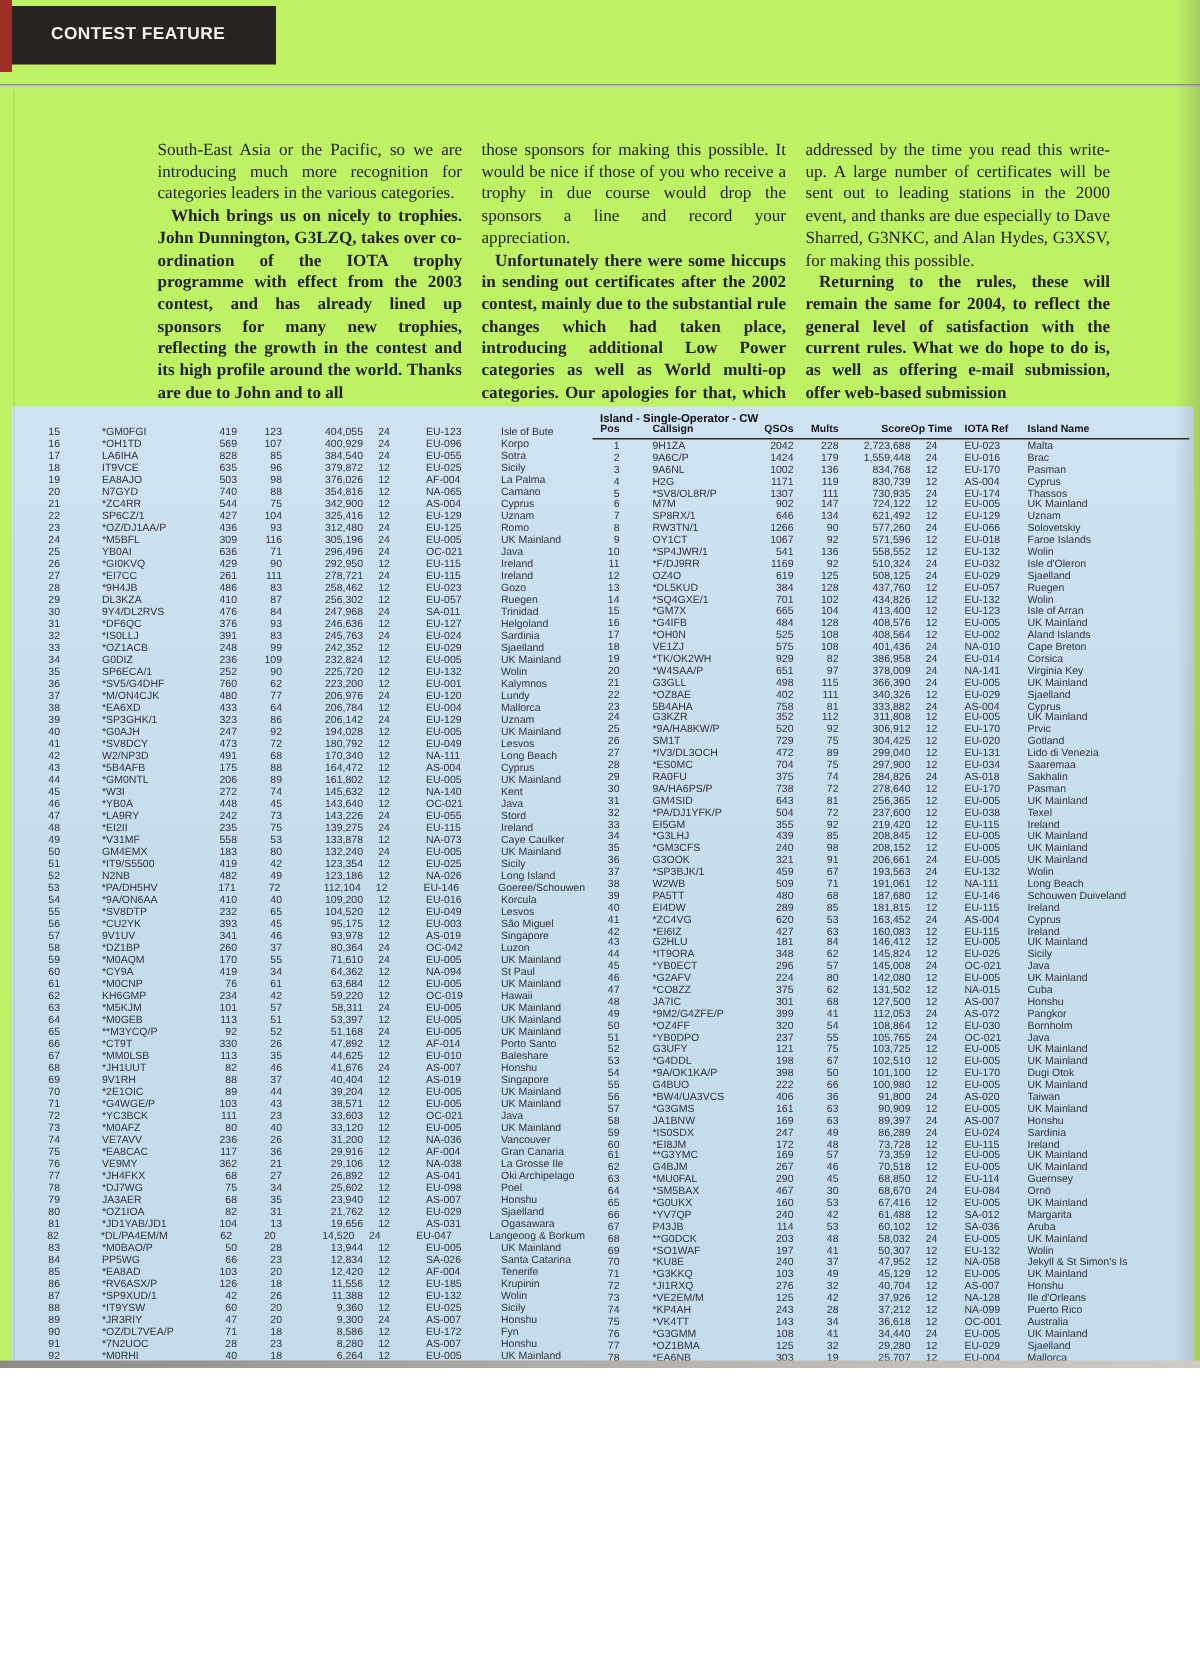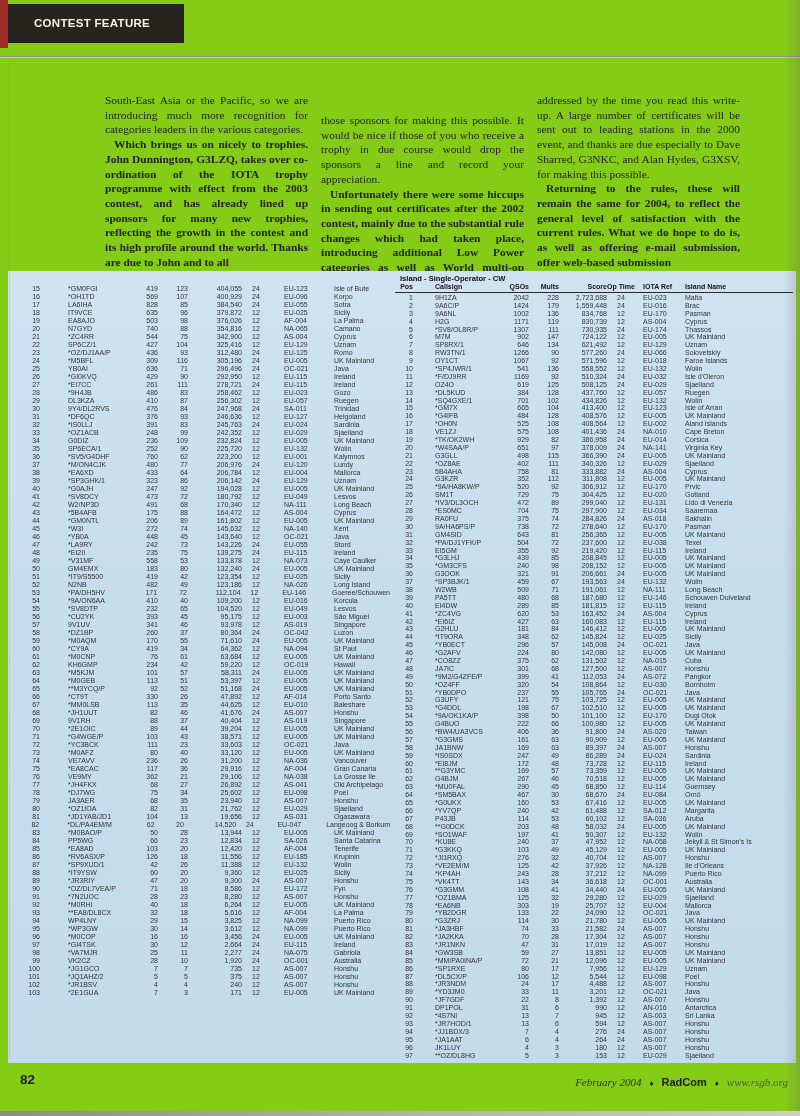--- a/index.html
+++ b/index.html
@@ -1,31 +1,31 @@
 <!DOCTYPE html>
 <html><head>
 <meta charset="utf-8">
 <style>
   html,body{margin:0;padding:0;background:#ffffff;}
-  .page{position:relative;width:800px;height:1116px;background:#84cc16;overflow:hidden;
+  .page{position:relative;width:800px;height:912px;background:#bef264;overflow:hidden;
         font-family:"Liberation Sans",sans-serif;}
   
   .red-tab{position:absolute;left:0;top:0;width:8px;height:48px;background:#9e2f26;}
   .black-bar{position:absolute;left:8px;top:4px;width:176px;height:39px;background:#27241f;
              color:#f4f2ee;font-weight:bold;font-size:11.5px;letter-spacing:.3px;
              line-height:39px;padding-left:26px;box-sizing:border-box;white-space:nowrap;}
   .top-rule{position:absolute;left:0;top:56px;width:800px;height:0;
             border-top:1.5px solid #8d8d8d;border-bottom:1px solid #c9c7c3;}
   
   .article{position:absolute;top:93px;left:0;width:800px;}
   .acol{position:absolute;top:0;width:203px;font-family:"Liberation Serif",serif;
         font-size:11.4px;line-height:14.7px;color:#23222a;text-align:justify;}
   .acol .p{margin:0;}
   .acol .p.indent{text-indent:9px;font-weight:bold;}
-  .col1{left:105px;} .col2{left:321px;margin-top:20px;} .col3{left:537px;}
+  .col1{left:105px;} .col2{left:321px;} .col3{left:537px;}
   
   .panel{position:absolute;left:8px;top:271px;width:788px;height:792px;
          background:linear-gradient(180deg,#cfe3f1 0%,#c6ddec 40%,#c3dbeb 100%);}
   .ltable{position:absolute;left:6px;top:14px;width:376px;}
   .rtable{position:absolute;left:387px;top:3px;width:398px;}
   .rtitle{font-size:7.6px;font-weight:bold;color:#0d0d12;line-height:9px;padding-left:5px;white-space:nowrap;}
   .trow{display:flex;height:8px;line-height:8px;font-size:7px;color:#30323a;white-space:nowrap;}
   .rtable .trow{height:7.9px;line-height:7.9px;}
   .thead{display:flex;height:9px;line-height:8px;font-size:7px;font-weight:bold;color:#14141a;
          border-bottom:1px solid #2a2a2a;margin-bottom:1px;white-space:nowrap;}

